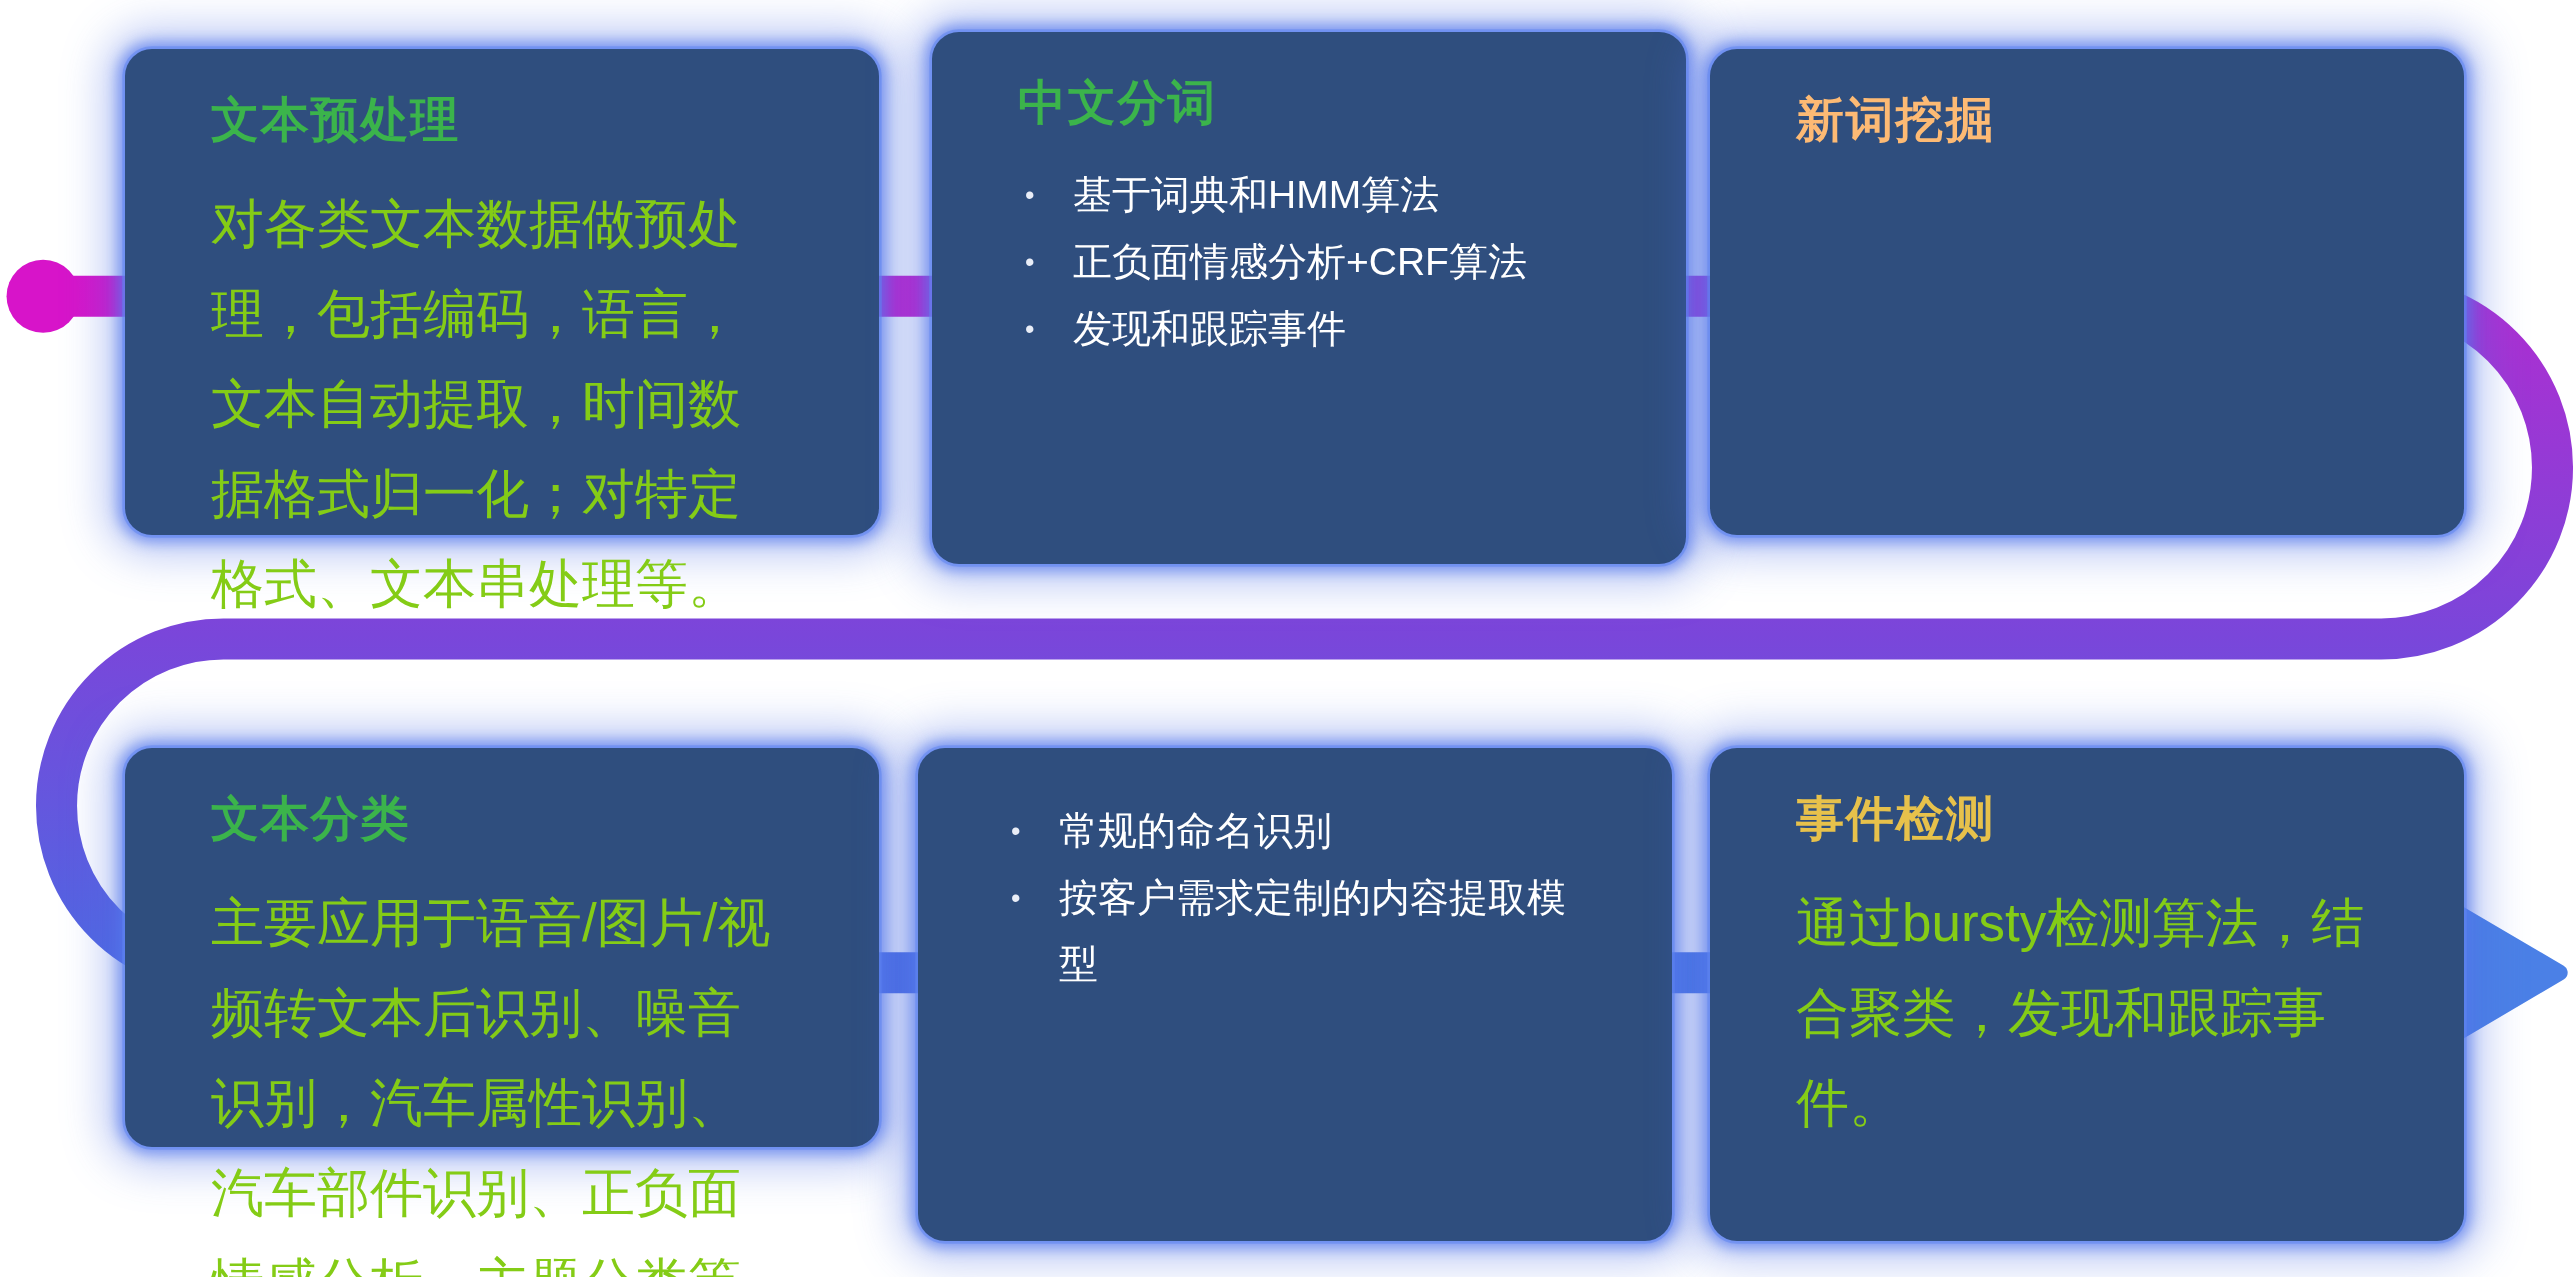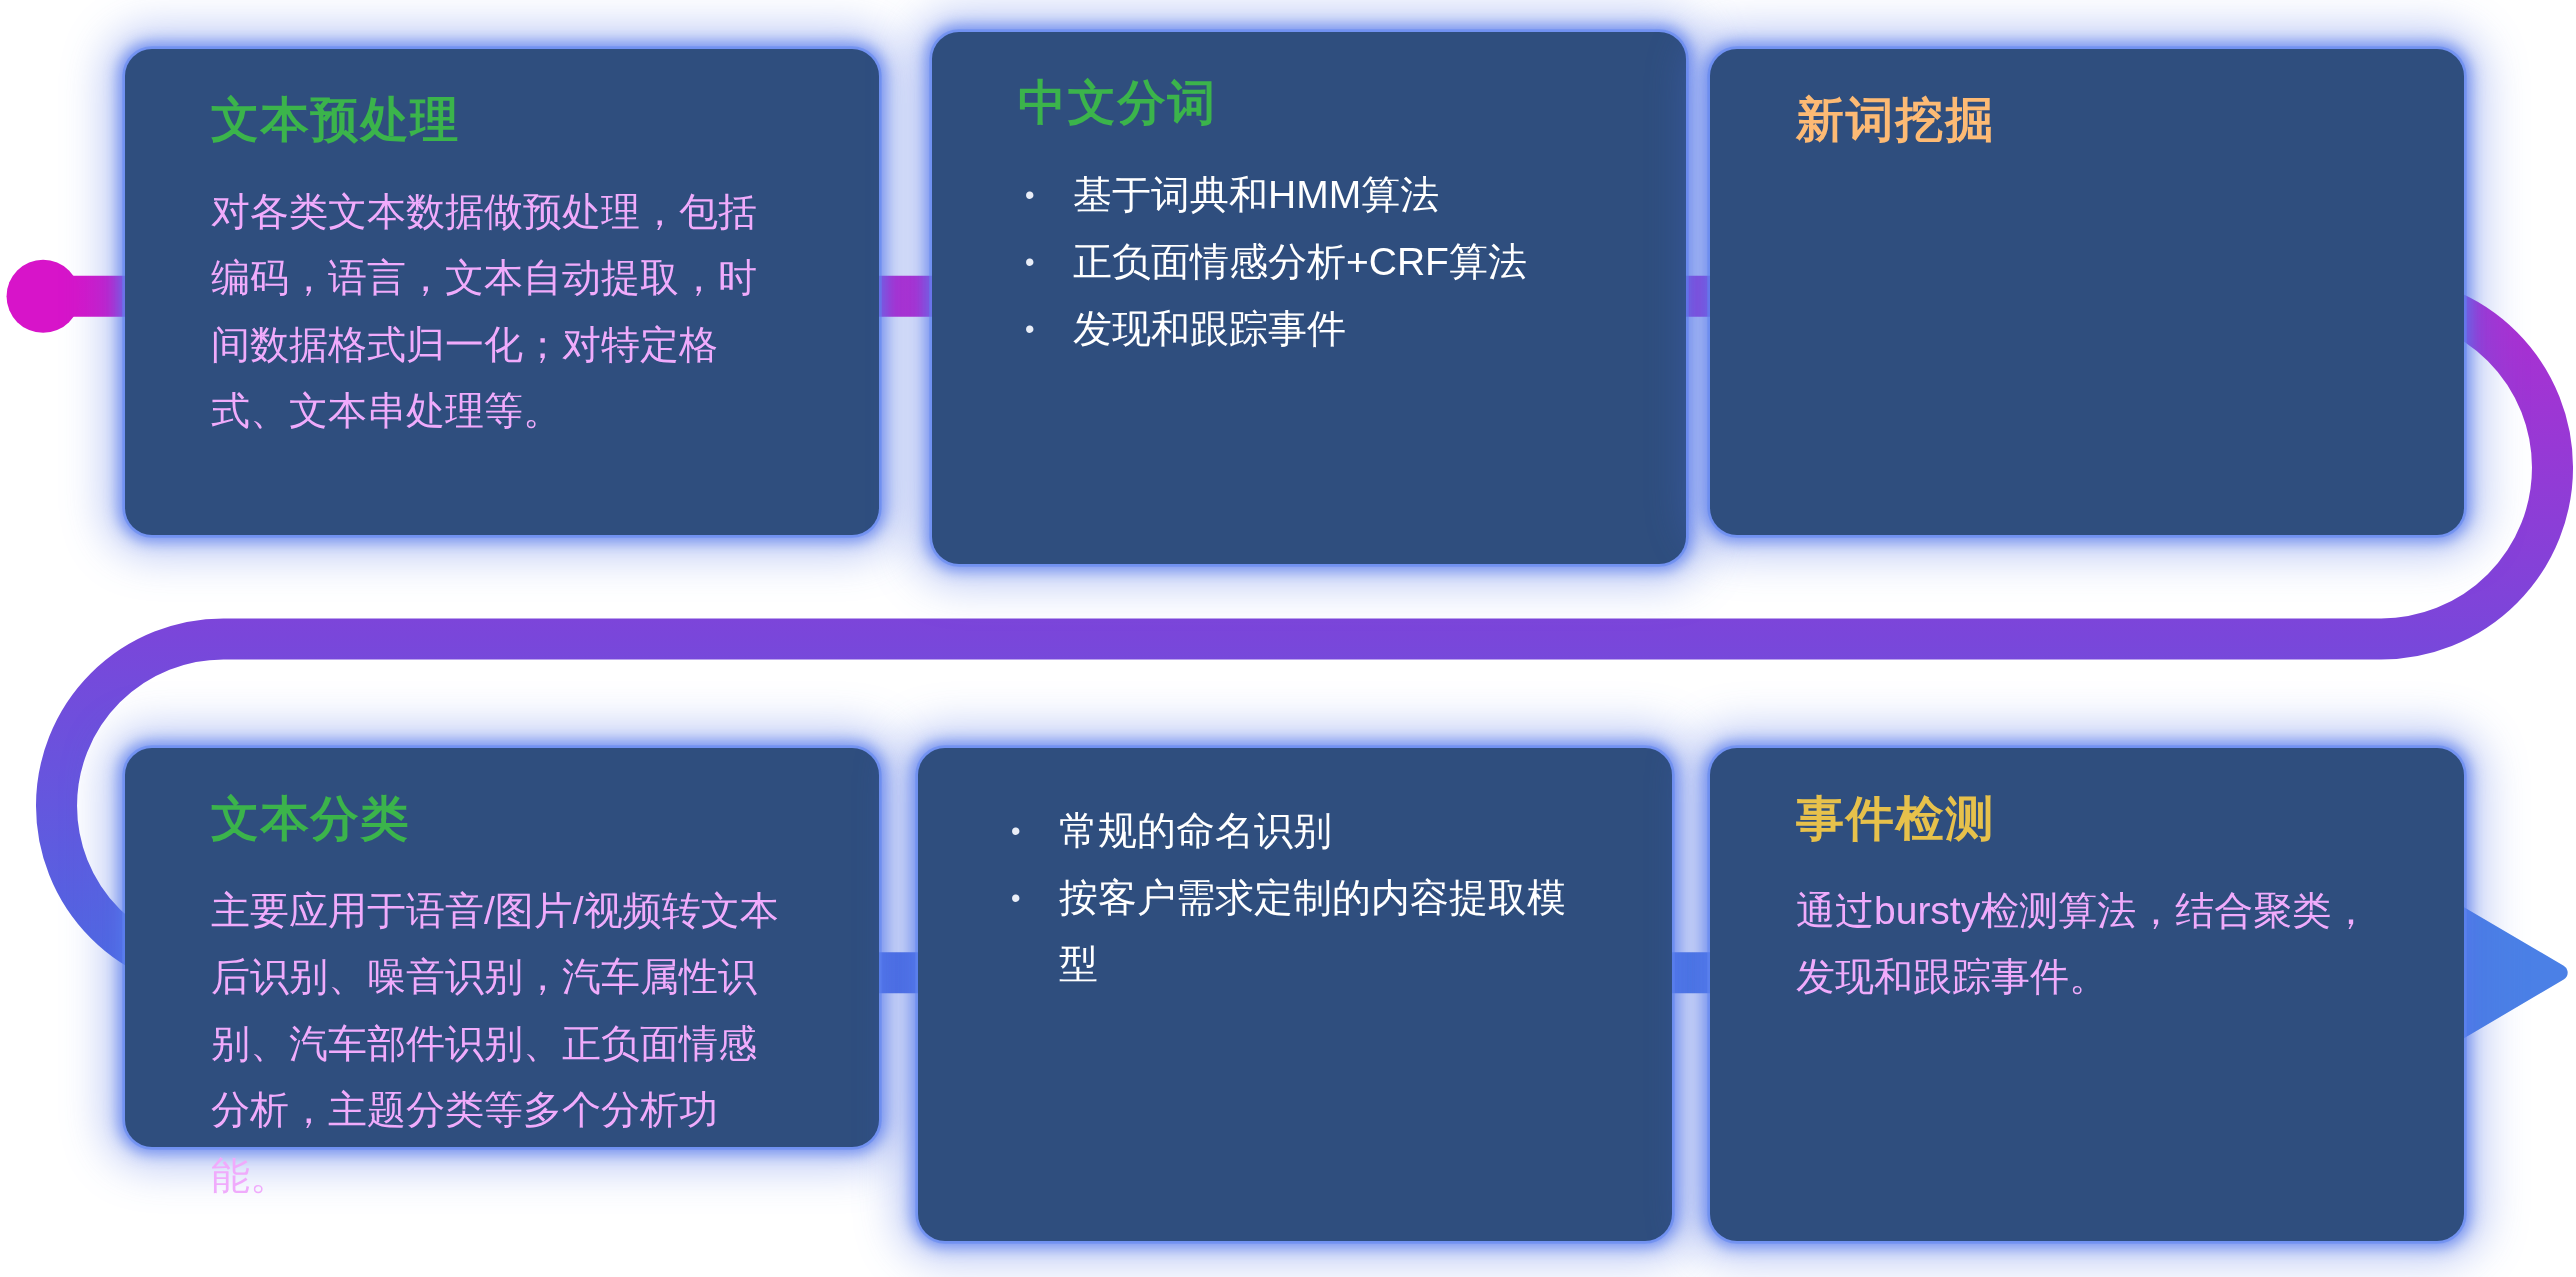--- a/index.html
+++ b/index.html
@@ -37,23 +37,23 @@
   .pos-5 { left: 918px; top: 748px; height: 493px; }
   .pos-6 { left: 1710px; top: 748px; height: 493px; }
 
   .card-title {
     font-size: 48px;
     font-weight: 700;
     letter-spacing: 1.8px;
     margin-bottom: 27px;
   }
   .card-body {
-    font-size: 39px;
+    font-size: 53px;
     line-height: 1.7;
-    color: #f0abfc;
+    color: #84cc16;
   }
   .card-list {
     list-style: none;
     margin-top: 10.7px;
   }
   .card-list li {
     display: flex;
     font-size: 39px;
     line-height: 1.7;
     color: #ffffff;

